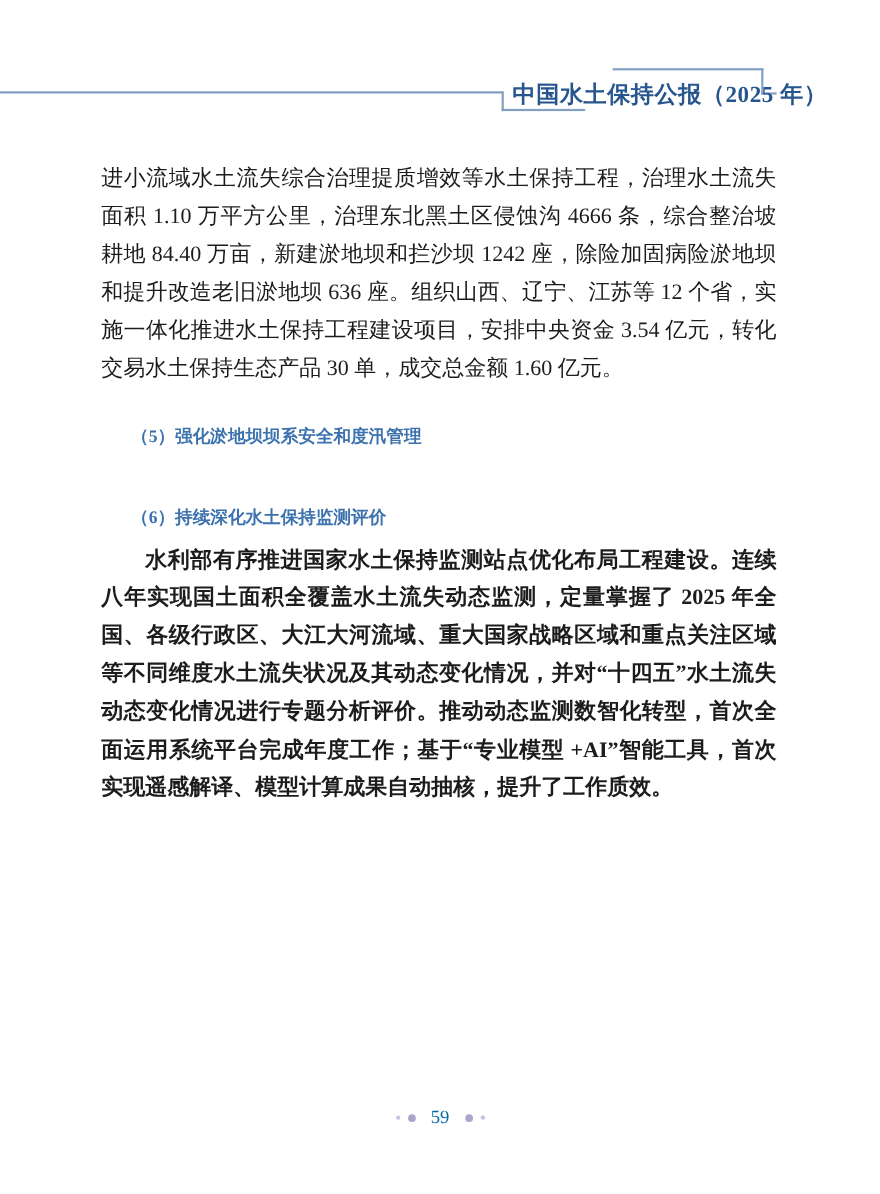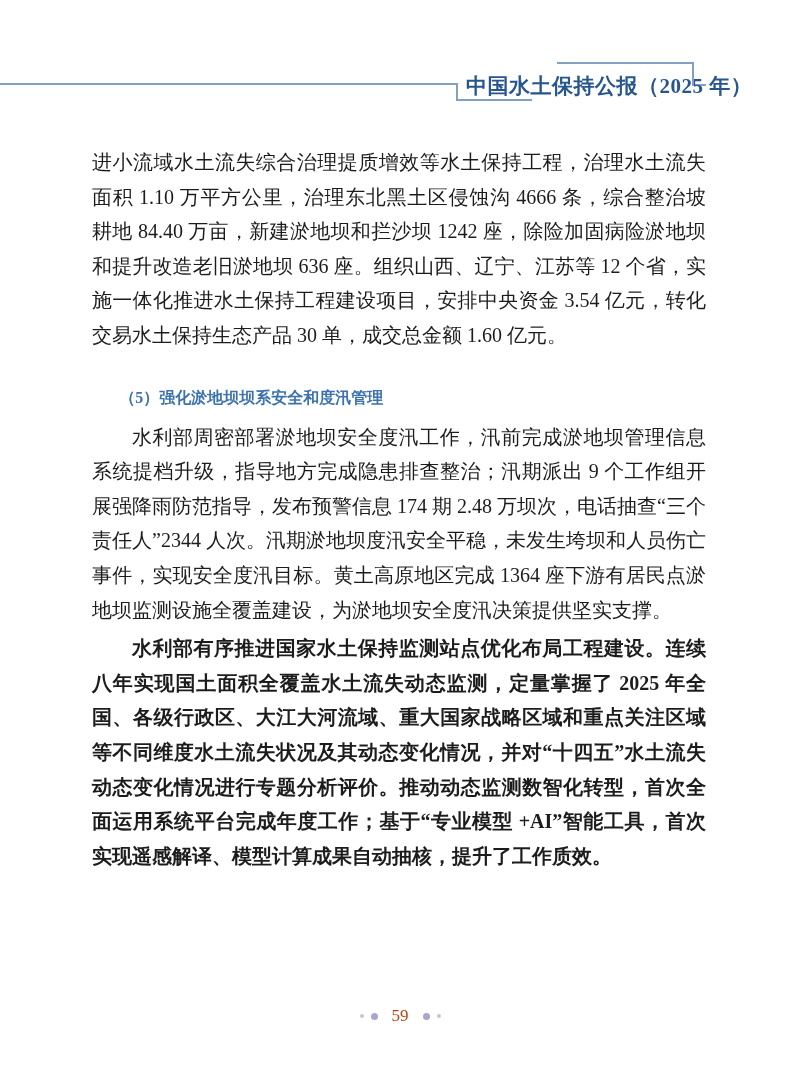--- a/index.html
+++ b/index.html
@@ -72,21 +72,21 @@
     left: 0;
     top: 1006px;
     width: 800px;
     display: flex;
     align-items: center;
     justify-content: center;
     gap: 14px;
   }
   .page-num {
     font-size: 17px;
-    color: #c2410c;
+    color: #0369a1;
     font-family: "Liberation Serif", "DejaVu Serif", serif;
   }
   .dot-group { display: flex; align-items: center; gap: 7px; }
   .dot { border-radius: 50%; }
   .dot-big   { width: 7px; height: 7px; background: #a8a6cb; }
   .dot-small { width: 4px; height: 4px; background: #c6c4dd; }
 </style>
 </head>
 <body>
 
@@ -100,22 +100,22 @@
   <div class="rule rule-tick-right"></div>
 
   <div class="header-title">中国水土保持公报（2025 年）</div>
 
   <div class="content">
 
     <p class="para p1">进小流域水土流失综合治理提质增效等水土保持工程，治理水土流失面积 1.10 万平方公里，治理东北黑土区侵蚀沟 4666 条，综合整治坡耕地 84.40 万亩，新建淤地坝和拦沙坝 1242 座，除险加固病险淤地坝和提升改造老旧淤地坝 636 座。组织山西、辽宁、江苏等 12 个省，实施一体化推进水土保持工程建设项目，安排中央资金 3.54 亿元，转化交易水土保持生态产品 30 单，成交总金额 1.60 亿元。</p>
 
     <h3 class="sec-heading h5">（5）强化淤地坝坝系安全和度汛管理</h3>
 
-    <p class="para indent p2">水利部周密部署淤地坝安全度汛工作，汛前完成淤地坝管理信息系统提档升级，指导地方完成隐患排查整治；汛期派出 9 个工作组开展强降雨防范指导，发布预警信息 174 期 2.48 万坝次，电话抽查“三个责任人”2344 人次。汛期淤地坝度汛安全平稳，未发生垮坝和人员伤亡事件，实现安全度汛目标。黄土高原地区完成 1364 座下游有居民点淤地坝监测设施全覆盖建设，为淤地坝安全度汛决策提供坚实支撑。</p>
 
+    <h3 class="sec-heading h6">（6）持续深化水土保持监测评价</h3>
 
     <p class="para indent p3">水利部有序推进国家水土保持监测站点优化布局工程建设。连续八年实现国土面积全覆盖水土流失动态监测，定量掌握了 2025 年全国、各级行政区、大江大河流域、重大国家战略区域和重点关注区域等不同维度水土流失状况及其动态变化情况，并对“十四五”水土流失动态变化情况进行专题分析评价。推动动态监测数智化转型，首次全面运用系统平台完成年度工作；基于“专业模型 +AI”智能工具，首次实现遥感解译、模型计算成果自动抽核，提升了工作质效。</p>
   </div>
 
   <div class="footer">
     <span class="dot-group">
       <span class="dot dot-small"></span>
       <span class="dot dot-big"></span>
     </span>
     <span class="page-num">59</span>

